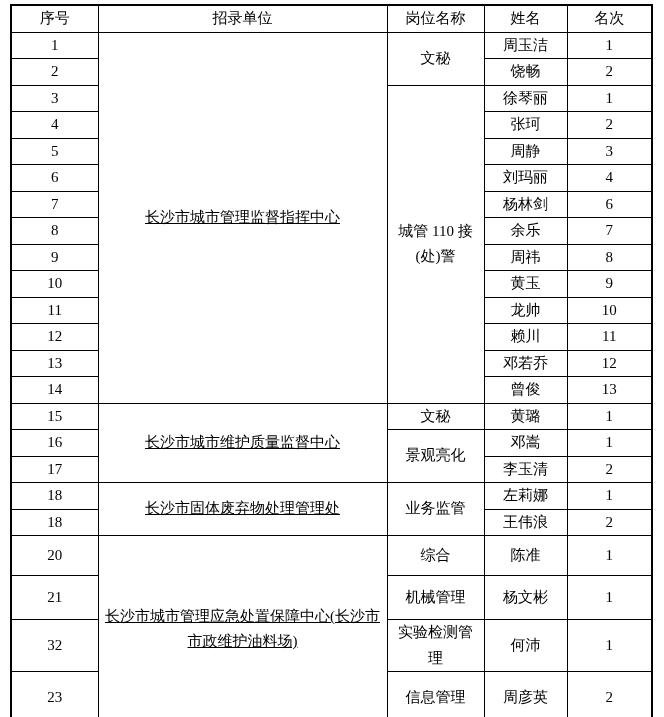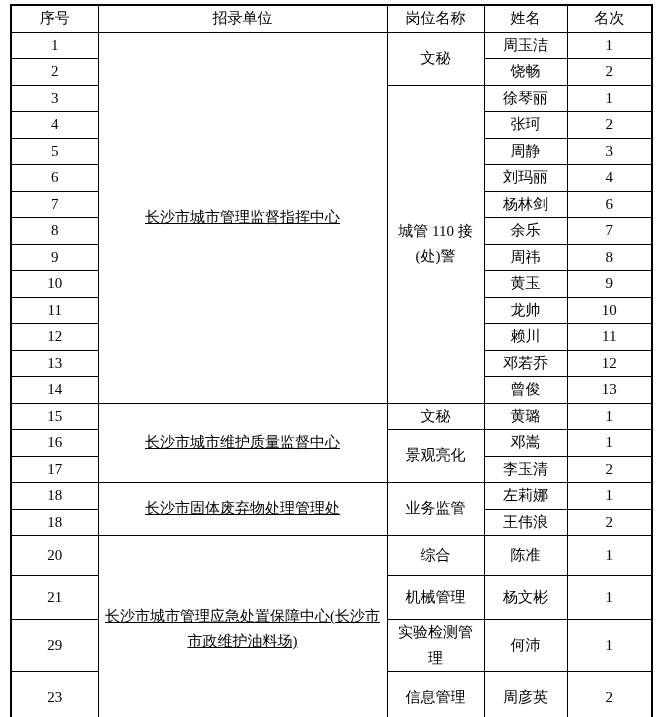--- a/index.html
+++ b/index.html
@@ -175,21 +175,21 @@
           <td>陈准</td>
           <td>1</td>
         </tr>
         <tr style="height: 44px;">
           <td>21</td>
           <td rowspan="1">机械管理</td>
           <td>杨文彬</td>
           <td>1</td>
         </tr>
         <tr style="height: 50px;">
-          <td>29</td>
+          <td>32</td>
           <td rowspan="1">实验检测管理</td>
           <td>何沛</td>
           <td>1</td>
         </tr>
         <tr style="height: 52px;">
           <td>23</td>
           <td rowspan="1">信息管理</td>
           <td>周彦英</td>
           <td>2</td>
         </tr>

